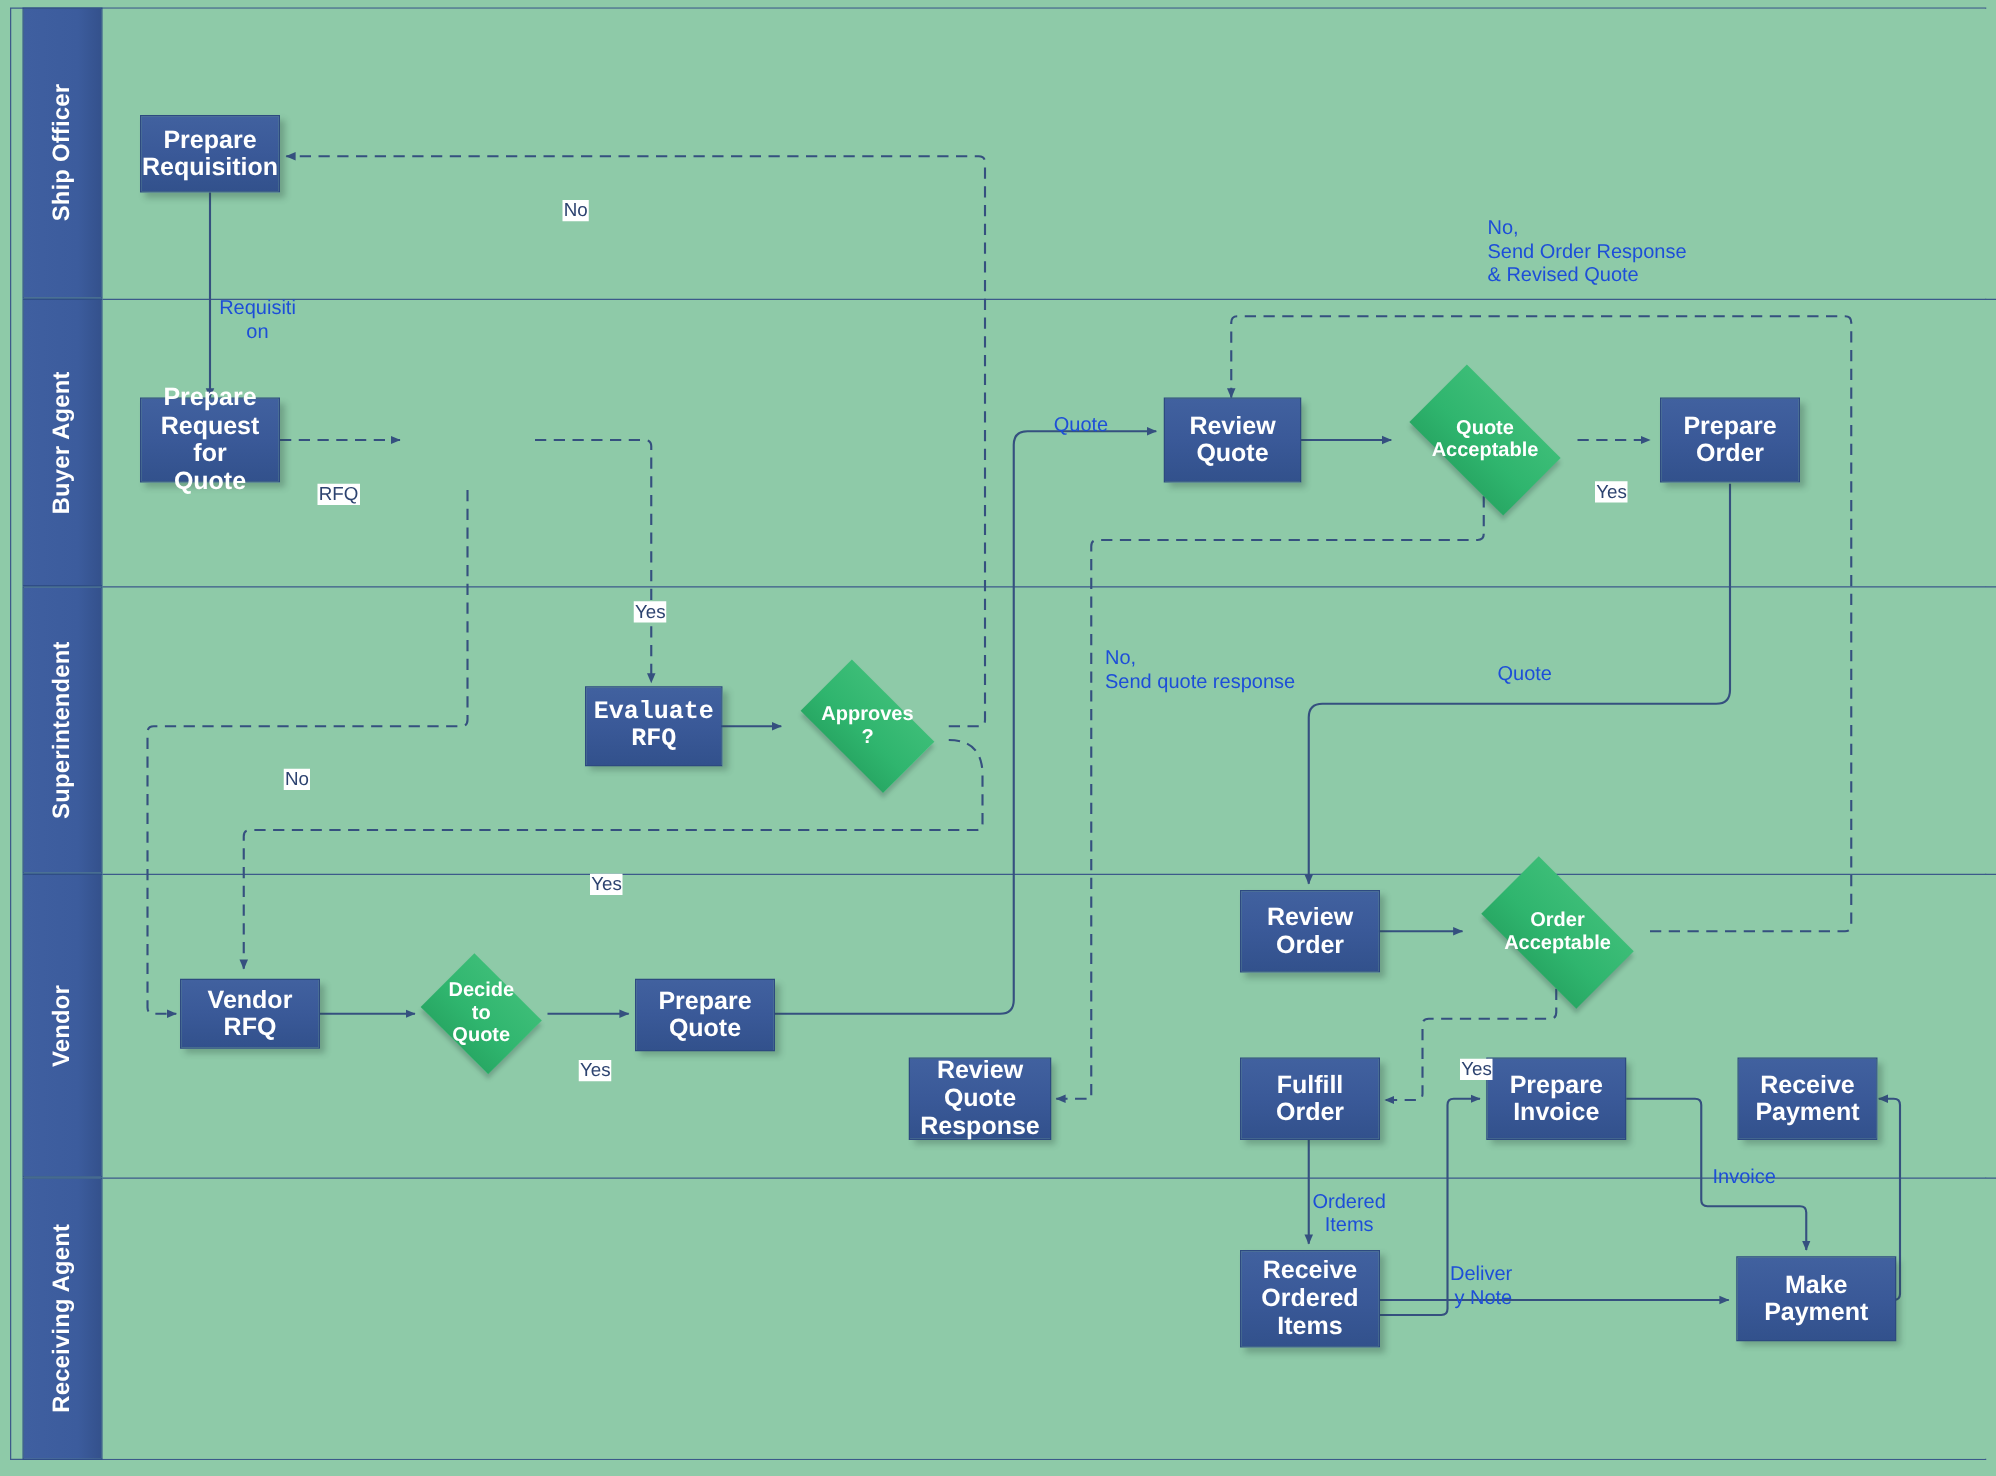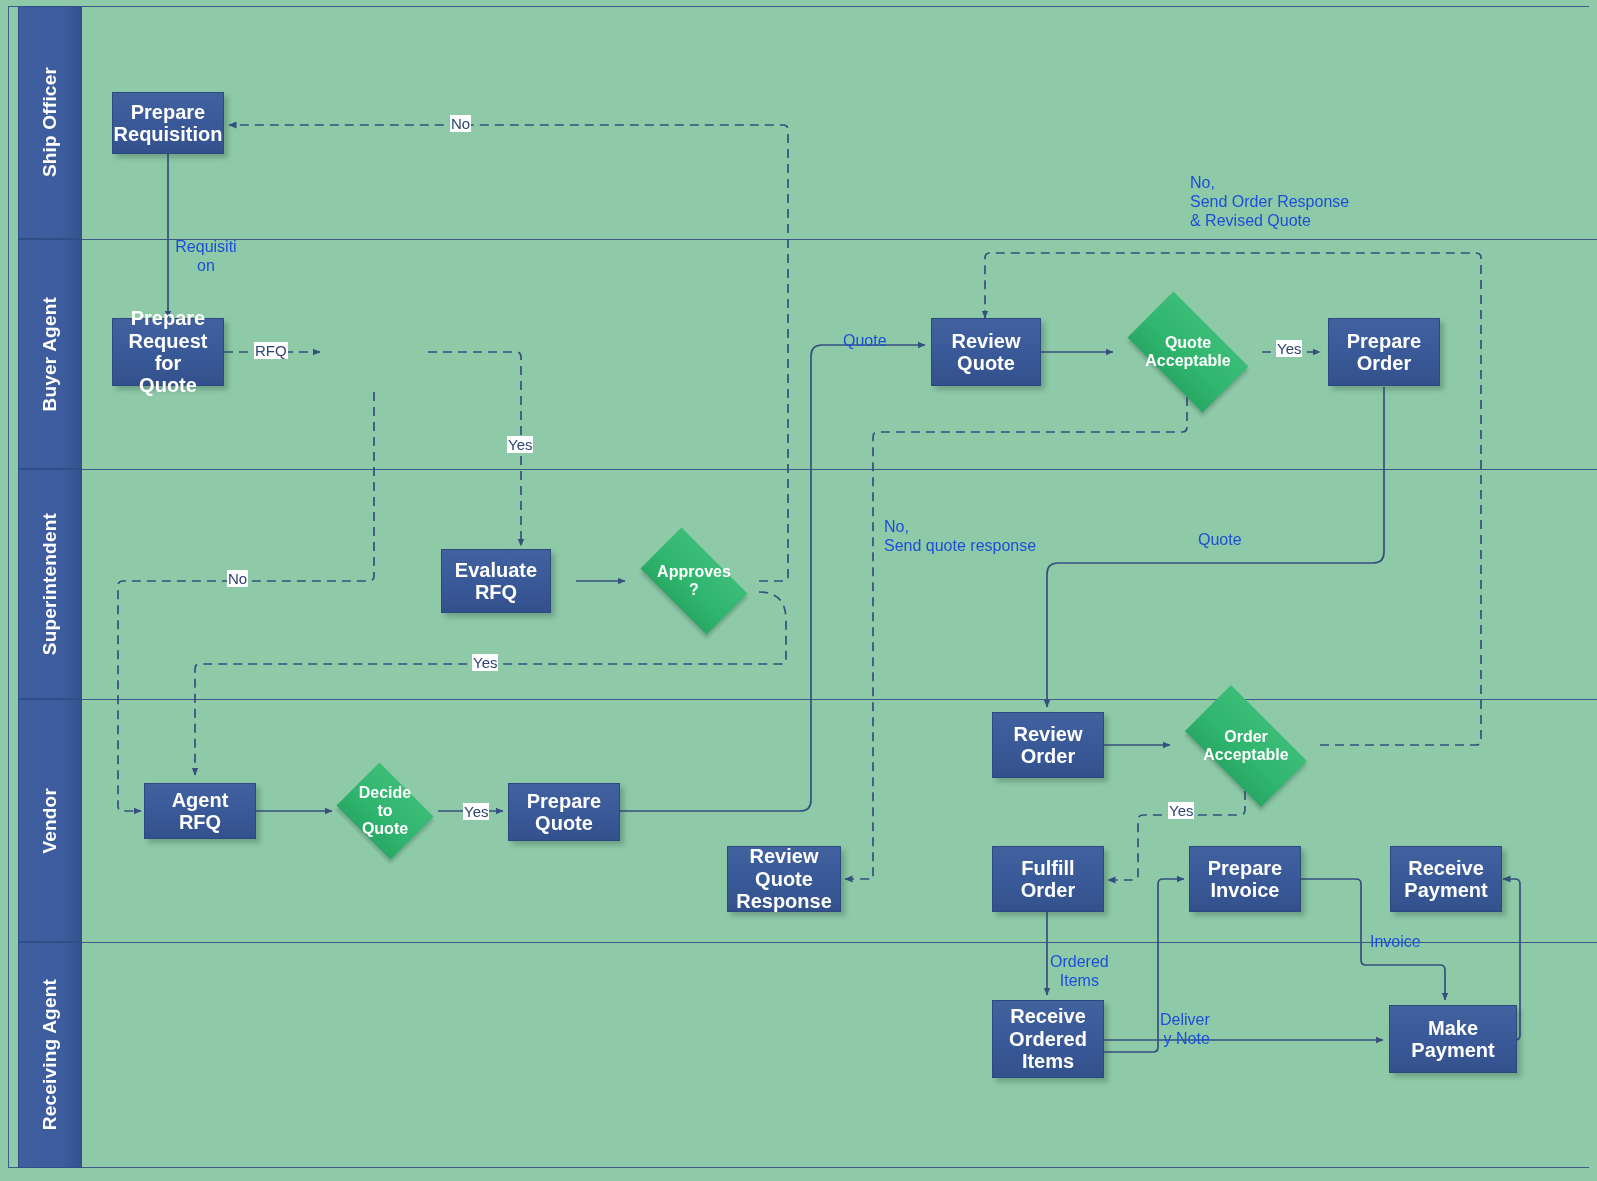--- a/index.html
+++ b/index.html
@@ -107,20 +107,21 @@
   }
   .edge-label {
     position: absolute;
     background: #ffffff;
     color: #2d4370;
     font-size: 15px;
     line-height: 1.15;
     padding: 0 1px;
     white-space: nowrap;
     z-index: 6;
+    margin-top: 45px;
   }
   .plain-label {
     position: absolute;
     background: transparent;
     color: #1d4ed8;
     font-size: 16px;
     line-height: 1.2;
     white-space: pre;
     z-index: 6;
   }
@@ -223,31 +224,31 @@
 
   <div class="node decision" style="left:1113px;top:306px;width:150px;height:92px;">
     <div class="dia"></div>
     <div class="dtext">Quote<br>Acceptable</div>
   </div>
 
   <div class="node process" style="left:1328px;top:318px;width:112px;height:68px;">
     <span>Prepare<br>Order</span>
   </div>
 
-  <div class="node process" style="left:441px;top:549px;width:110px;height:64px;">
+  <div class="node process" style="left:468px;top:549px;width:110px;height:64px;font-family:Liberation Mono, monospace;">
     <span>Evaluate<br>RFQ</span>
   </div>
 
   <div class="node decision" style="left:628px;top:540px;width:132px;height:82px;">
     <div class="dia"></div>
     <div class="dtext">Approves<br>?</div>
   </div>
 
   <div class="node process" style="left:144px;top:783px;width:112px;height:56px;">
-    <span>Agent RFQ</span>
+    <span>Vendor RFQ</span>
   </div>
 
   <div class="node decision" style="left:331px;top:768px;width:108px;height:86px;">
     <div class="dia"></div>
     <div class="dtext">Decide<br>to<br>Quote</div>
   </div>
 
   <div class="node process" style="left:508px;top:783px;width:112px;height:58px;">
     <span>Prepare<br>Quote</span>
   </div>

